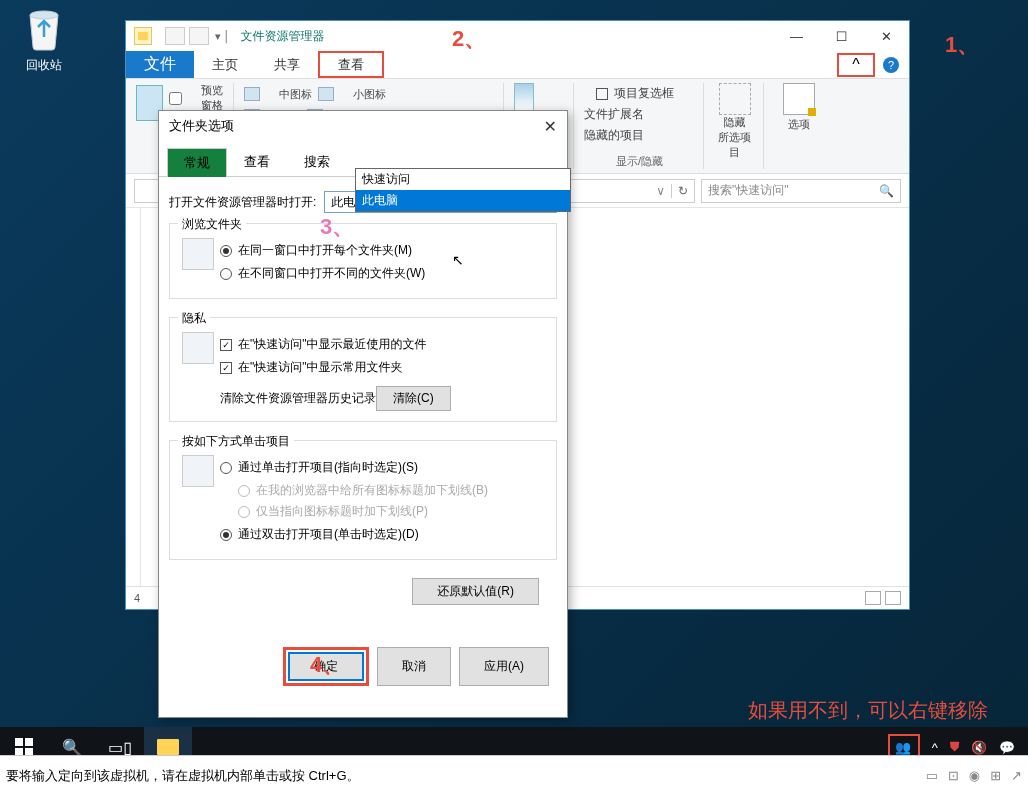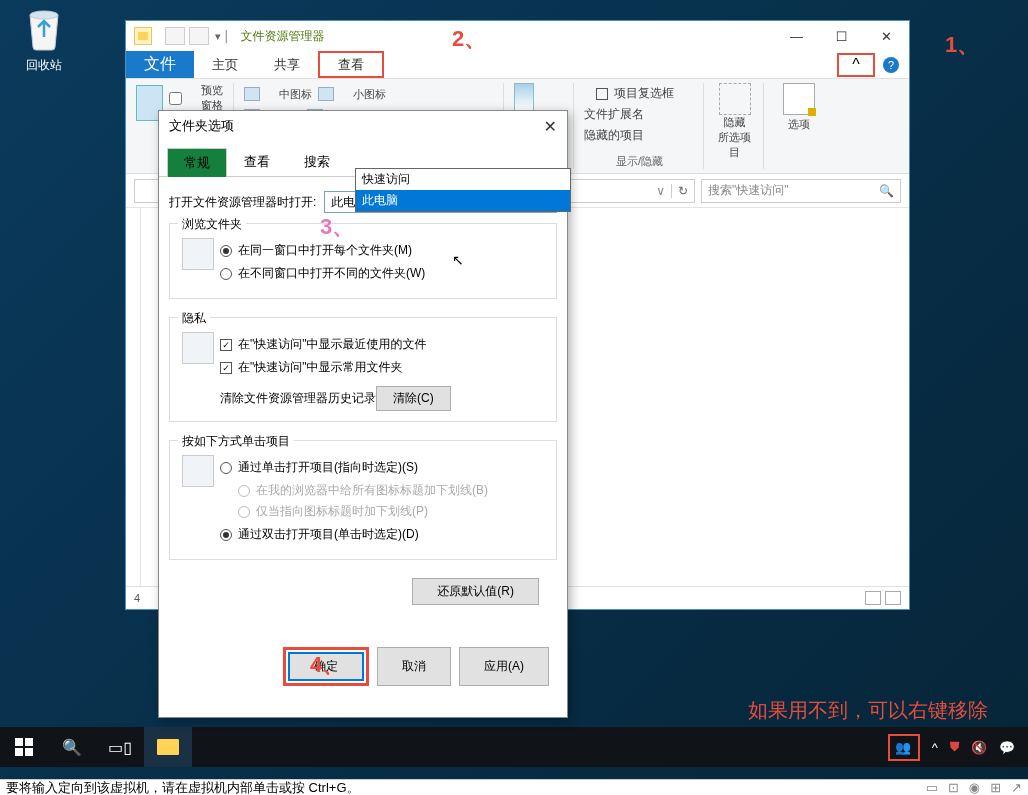--- a/index.html
+++ b/index.html
@@ -10,21 +10,21 @@
 .recycle-bin-icon { width: 48px; height: 48px; margin-bottom: 4px; display: flex; align-items: center; justify-content: center; }
 .recycle-svg { fill: #f5f5f5; }
 
 
 .explorer-window { position: absolute; top: 20px; left: 125px; width: 785px; height: 590px; background: #fff; border: 1px solid #4a90c0; }
 .titlebar { height: 30px; display: flex; align-items: center; padding-left: 8px; background: #fff; }
 .titlebar-icon { width: 18px; height: 18px; background: #fff3c4; border: 1px solid #e0c860; margin-right: 8px; display: inline-flex; align-items: center; justify-content: center; }
 .folder-glyph { width: 10px; height: 8px; background: #ffd355; border-radius: 1px; }
 .qat-icons { display: flex; gap: 4px; margin-left: 5px; }
 .qat-icon { width: 20px; height: 18px; border: 1px solid #ccc; background: #f5f5f5; }
-.titlebar-title { margin-left: 10px; font-size: 12px; color: #4d7c0f; }
+.titlebar-title { margin-left: 10px; font-size: 12px; color: #0f766e; }
 .win-controls { margin-left: auto; display: flex; }
 .win-btn { width: 45px; height: 28px; display: flex; align-items: center; justify-content: center; font-size: 13px; color: #333; }
 
 
 .ribbon-tabs { height: 28px; display: flex; align-items: stretch; background: #fff; border-bottom: 1px solid #e0e0e0; position: relative; }
 .tab-file { background: #1979ca; color: #fff; padding: 0 18px; display: flex; align-items: center; font-size: 16px; }
 .tab { padding: 0 18px; display: flex; align-items: center; font-size: 13px; color: #333; }
 .tab.active-mark { border: 2px solid #e74c3c; }
 .collapse-btn { margin-left: auto; margin-right: 10px; display: flex; align-items: center; gap: 4px; }
 .chev-box { border: 2px solid #e74c3c; width: 38px; height: 24px; display: flex; align-items: center; justify-content: center; }
@@ -112,21 +112,21 @@
 
 .taskbar { position: absolute; bottom: 28px; left: 0; right: 0; height: 40px; background: #101318; display: flex; align-items: center; z-index: 3; }
 .tb-item { width: 48px; height: 40px; display: flex; align-items: center; justify-content: center; color: #fff; }
 .tb-search { color: #fff; }
 .tb-explorer { background: #1a3045; }
 .tb-explorer .folder-glyph { background: #ffd355; width: 22px; height: 16px; }
 .tray { margin-left: auto; display: flex; align-items: center; gap: 12px; padding-right: 12px; color: #fff; font-size: 13px; }
 .tray-box { border: 2px solid #e74c3c; padding: 4px 6px; }
 
 
-.vm-bar { position: absolute; bottom: 0; left: 0; right: 0; height: 16px; background: #fff; border-top: 1px solid #ccc; display: flex; align-items: center; padding: 0 6px; font-size: 13px; z-index: 4; }
+.vm-bar { position: absolute; bottom: 0; left: 0; right: 0; height: 40px; background: #fff; border-top: 1px solid #ccc; display: flex; align-items: center; padding: 0 6px; font-size: 13px; z-index: 4; }
 .vm-icons { margin-left: auto; display: flex; gap: 10px; color: #888; }
 
 .watermark { position: absolute; right: 40px; bottom: 36px; color: rgba(255,255,255,0.18); font-size: 13px; z-index: 2; }
 </style>
 </head>
 <body>
 
 <div class="desktop-icon">
   <div class="recycle-bin-icon">
     <svg width="40" height="44" viewBox="0 0 40 44">

